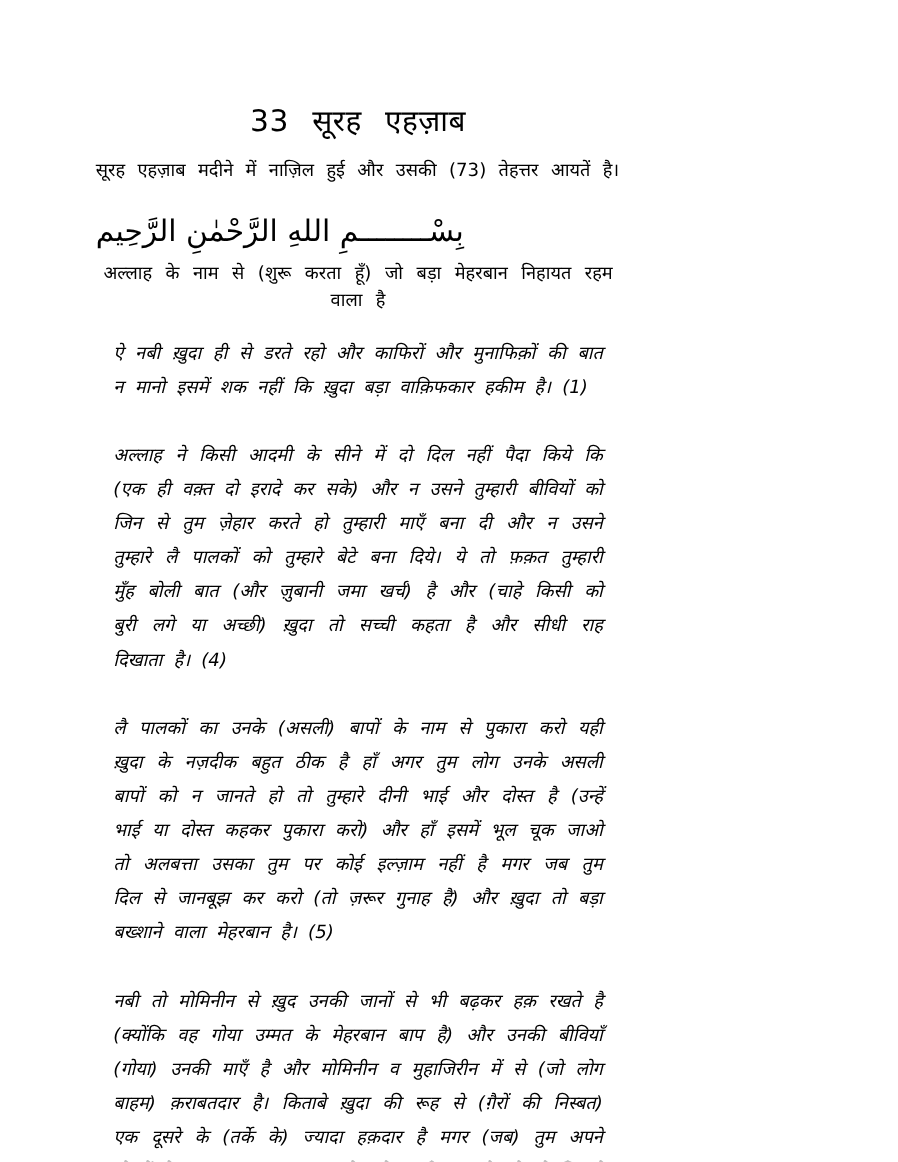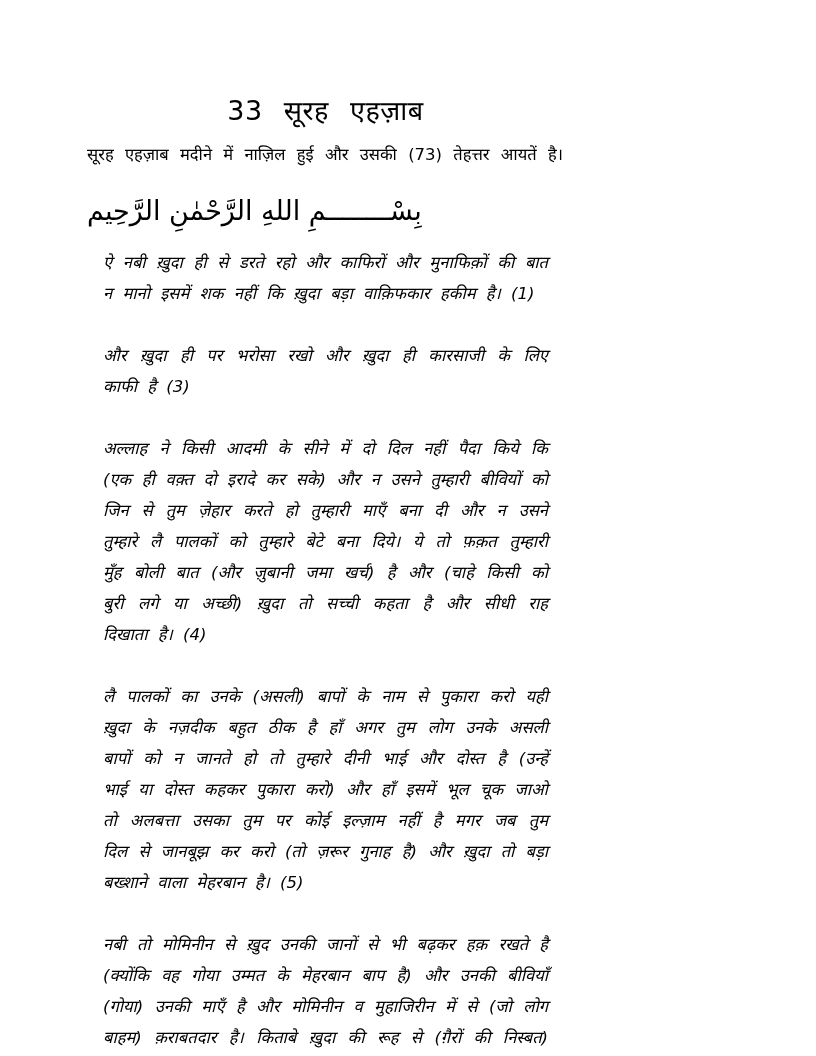--- a/index.html
+++ b/index.html
@@ -64,23 +64,23 @@
 <body>
 
 <div class="page">
 
   <h1 class="title">33  सूरह  एहज़ाब</h1>
 
   <p class="subtitle">सूरह एहज़ाब मदीने में नाज़िल हुई और उसकी (73) तेहत्तर आयतें है।</p>
 
   <div class="bismillah">بِسْــــــــمِ اللهِ الرَّحْمٰنِ الرَّحِيم</div>
 
+  <p class="bismillah-translation">अल्लाह के नाम से (शुरू करता हूँ) जो बड़ा मेहरबान निहायत रहम वाला है</p>
 
   <div class="verses">
     <p class="verse">ऐ नबी ख़ुदा ही से डरते रहो और काफिरों और मुनाफिक़ों की बात न मानो इसमें शक नहीं कि ख़ुदा बड़ा वाक़िफकार हकीम है।  (1)</p>
-    <p class="verse">और ख़ुदा ही पर भरोसा रखो और ख़ुदा ही कारसाजी के लिए काफी है (3)</p>
     <p class="verse">अल्लाह ने किसी आदमी के सीने में दो दिल नहीं पैदा किये कि (एक ही वक़्त दो इरादे कर सके) और न उसने तुम्हारी बीवियों को जिन से तुम ज़ेहार करते हो तुम्हारी माएँ बना दी और न उसने तुम्हारे लै पालकों को तुम्हारे बेटे बना दिये। ये तो फ़क़त तुम्हारी मुँह बोली बात (और ज़ुबानी जमा खर्च) है और (चाहे किसी को बुरी लगे या अच्छी) ख़ुदा तो सच्ची कहता है और सीधी राह दिखाता है।  (4)</p>
     <p class="verse">लै पालकों का उनके (असली) बापों के नाम से पुकारा करो यही ख़ुदा के नज़दीक बहुत ठीक है हाँ अगर तुम लोग उनके असली बापों को न जानते हो तो तुम्हारे दीनी भाई और दोस्त है (उन्हें भाई या दोस्त कहकर पुकारा करो) और हाँ इसमें भूल चूक जाओ तो अलबत्ता उसका तुम पर कोई इल्ज़ाम नहीं है मगर जब तुम दिल से जानबूझ कर करो (तो ज़रूर गुनाह है) और ख़ुदा तो बड़ा बख्शाने वाला मेहरबान है।  (5)</p>
     <p class="verse">नबी तो मोमिनीन से ख़ुद उनकी जानों से भी बढ़कर हक़ रखते है (क्योंकि वह गोया उम्मत के मेहरबान बाप है) और उनकी बीवियाँ (गोया) उनकी माएँ है और मोमिनीन व मुहाजिरीन में से (जो लोग बाहम) क़राबतदार है। किताबे ख़ुदा की रूह से (ग़ैरों की निस्बत) एक दूसरे के (तर्के के) ज्यादा हक़दार है मगर (जब) तुम अपने दोस्तों के साथ सुलूक करना चाहो (तो दूसरी बात है) ये तो किताबे (ख़ुदा) में लिखा हुआ (मौजूद) है (6)</p>
 
   </div>
 
 </div>
 
 </body></html>

